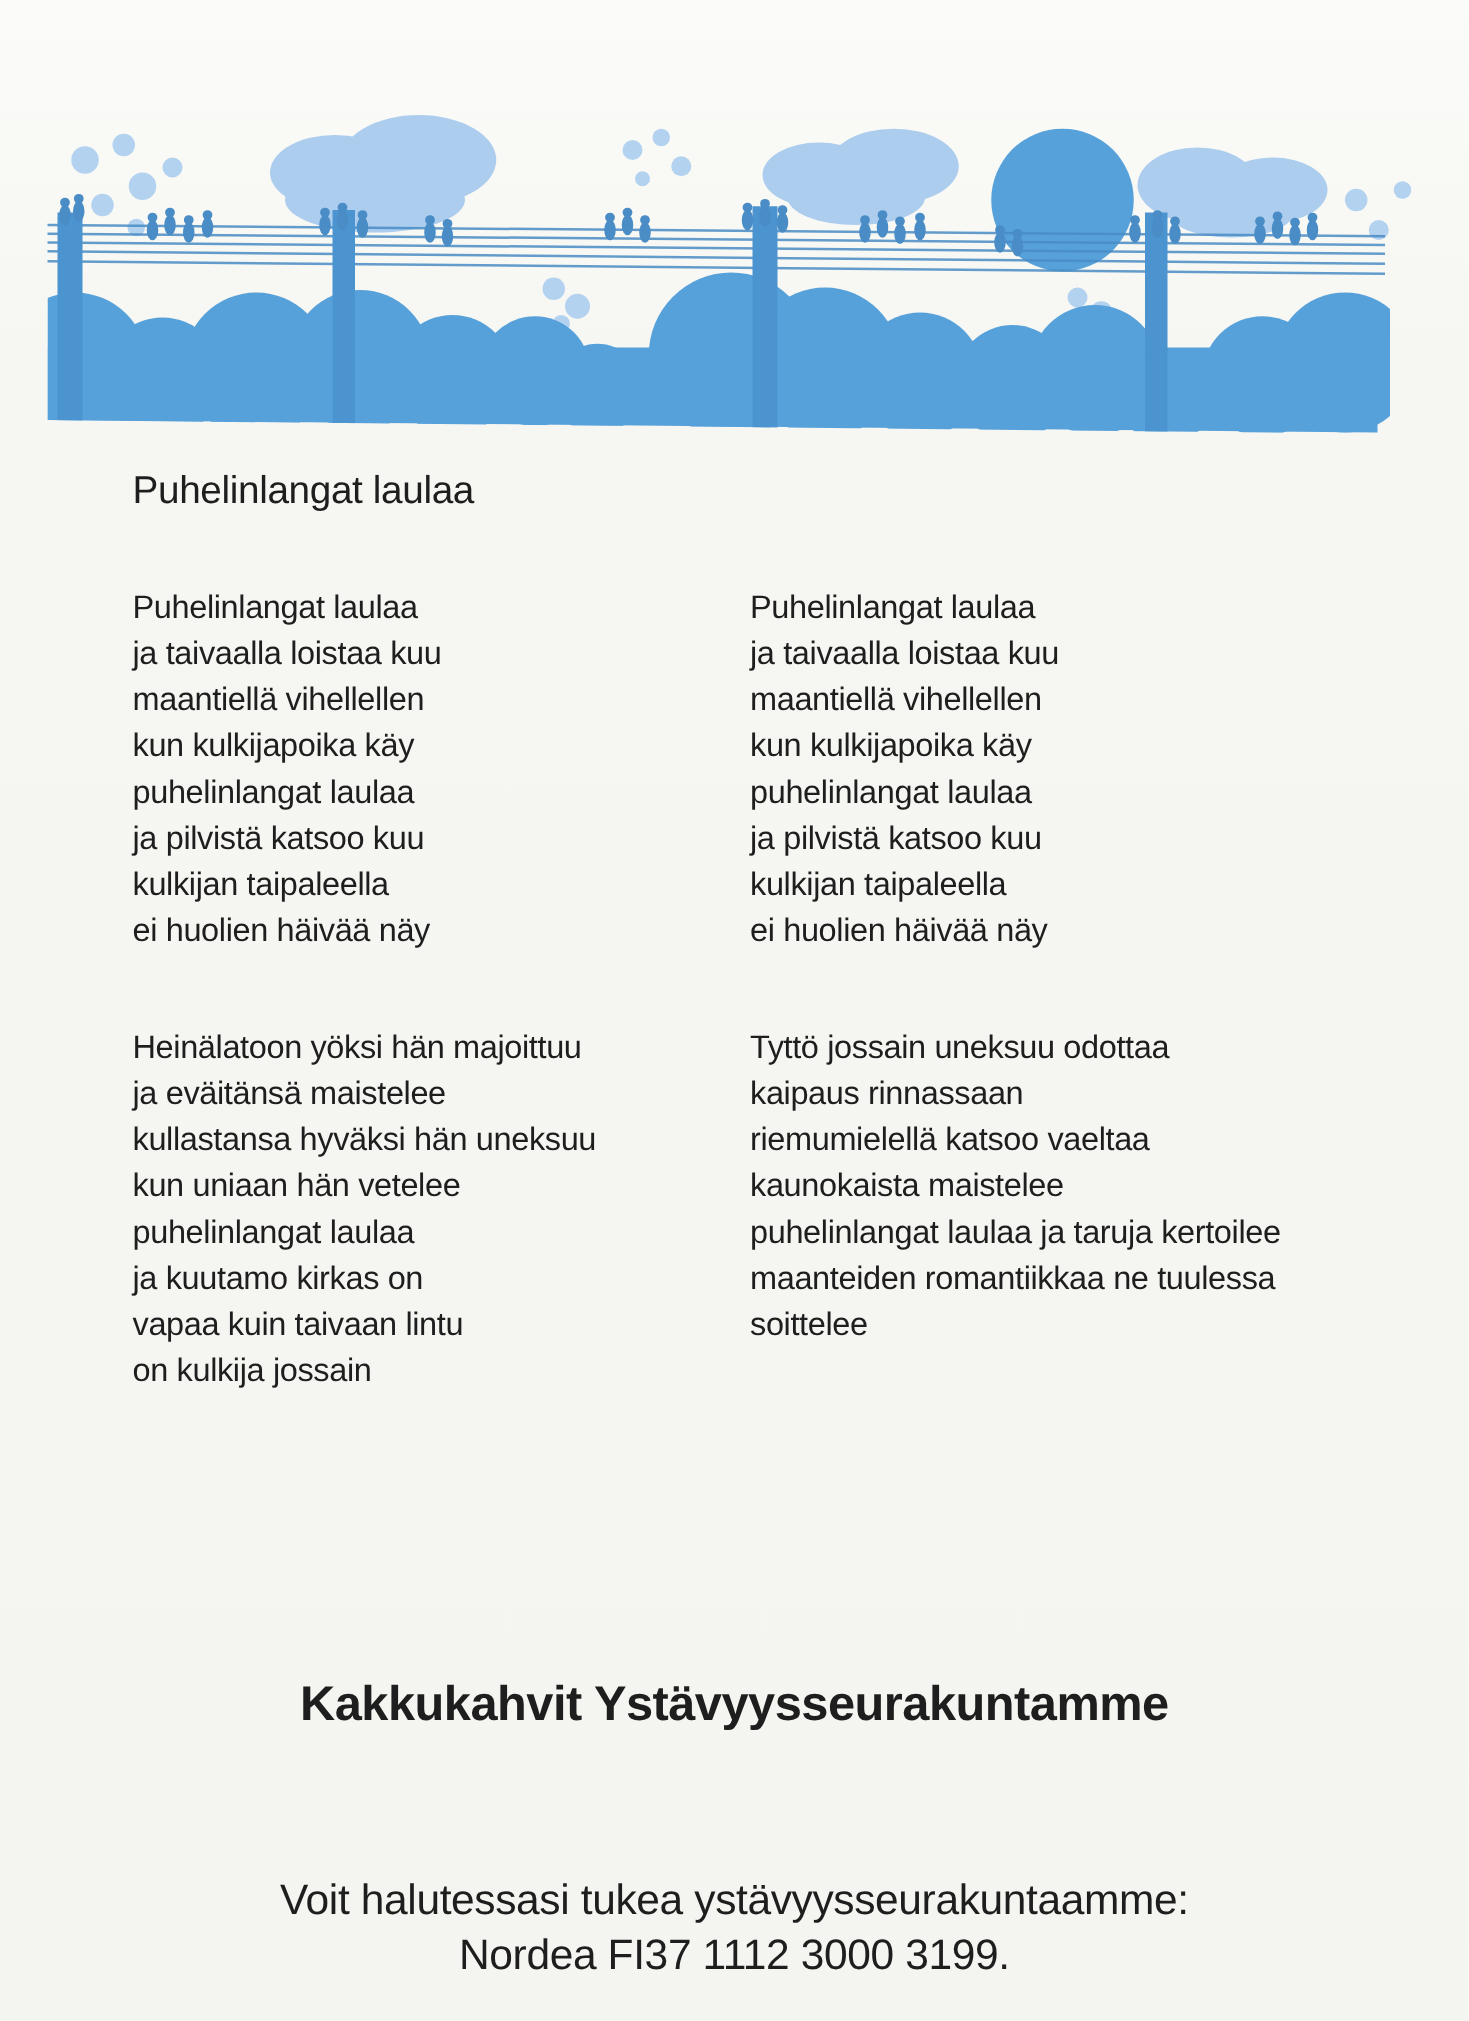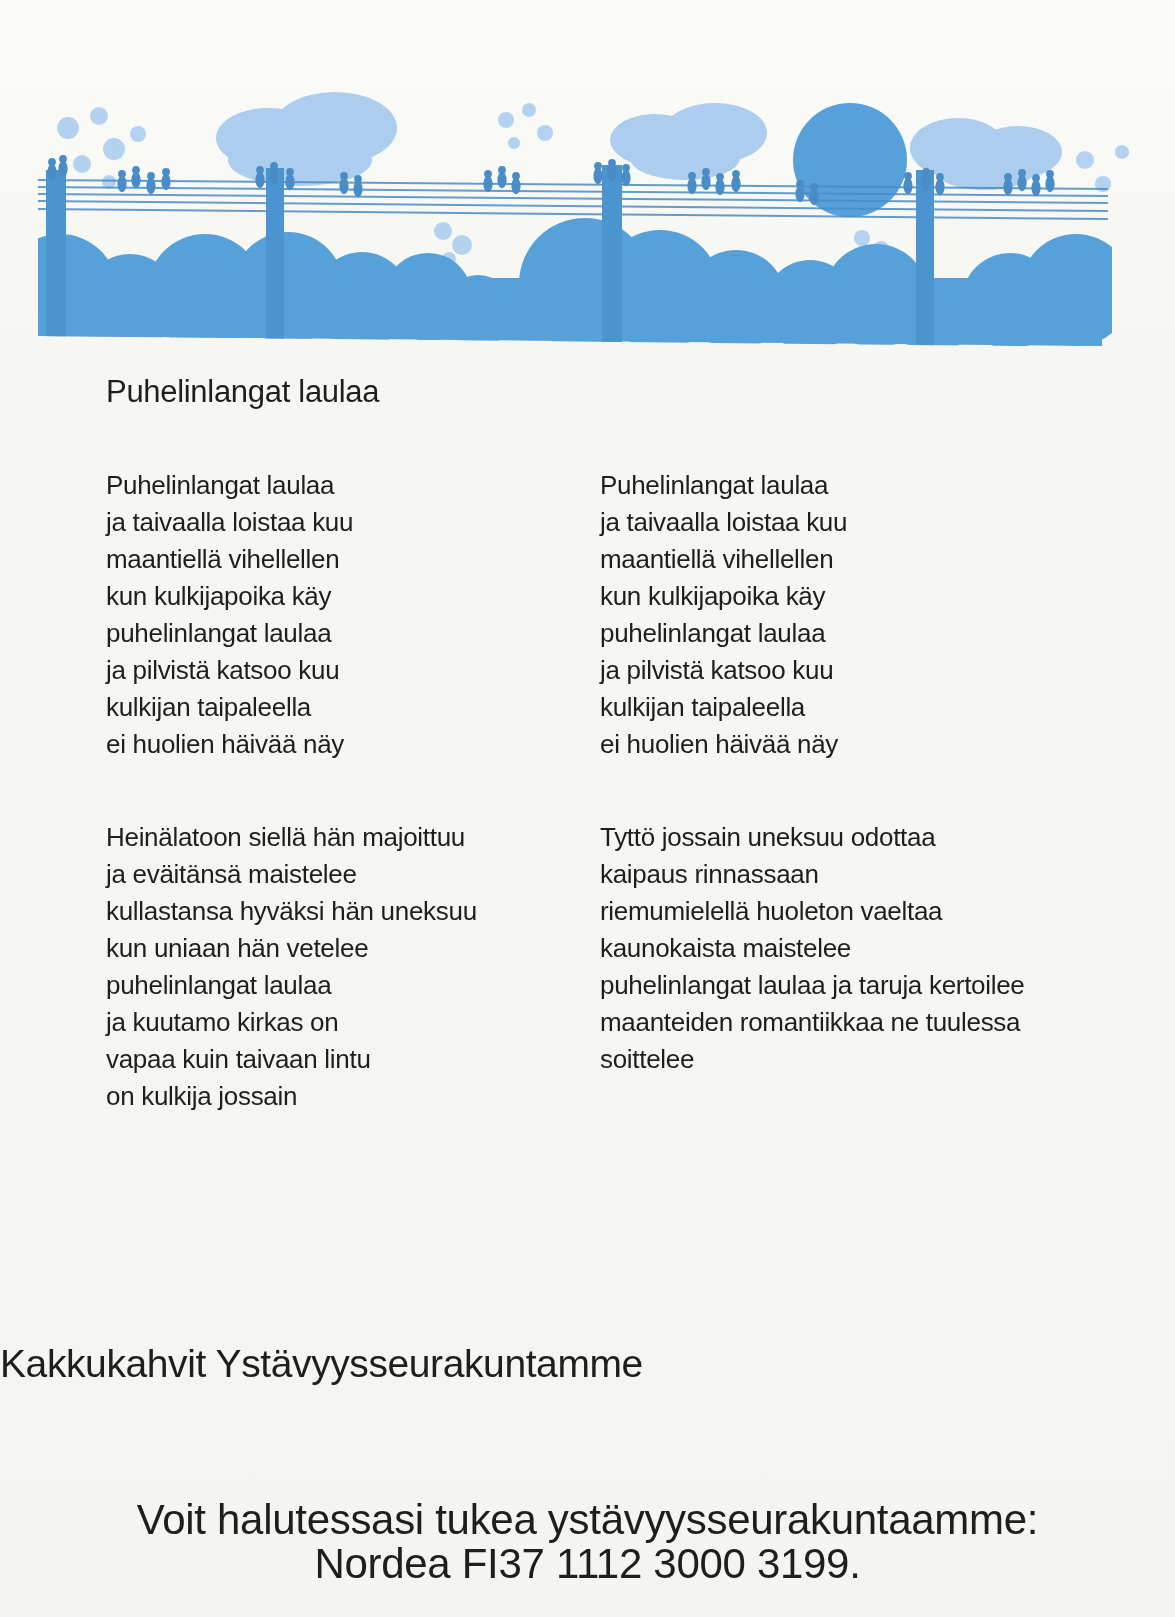--- a/index.html
+++ b/index.html
@@ -30,25 +30,25 @@
     position:absolute;left:106px;top:372px;margin:0;
     font-size:31px;font-weight:400;line-height:40px;letter-spacing:-0.3px;
   }
   .col{position:absolute;font-size:26px;line-height:37px;letter-spacing:-0.3px;}
   .col1{left:106px;top:467px;width:480px;}
   .col2{left:600px;top:467px;width:565px;}
   .stanza{margin:0 0 56px 0;}
   .stanza:last-child{margin-bottom:0;}
   .footer-heading{
     position:absolute;left:0;top:1337px;width:1175px;
-    text-align:left;font-size:39px;line-height:54px;letter-spacing:-0.4px;
+    text-align:center;font-size:39px;line-height:54px;letter-spacing:-0.4px;font-weight:bold;
   }
   .footer-note{
     position:absolute;left:0;top:1498px;width:1175px;
-    text-align:center;font-size:42px;line-height:44px;letter-spacing:-0.3px;
+    text-align:center;font-size:34px;line-height:44px;letter-spacing:-0.3px;
   }
 </style>
 </head>
 <body>
 
 <div class="page">
 
   <svg class="illustration" viewBox="0 0 1175 360" aria-hidden="true">
     <defs>
       <clipPath id="bandClip">
@@ -184,21 +184,21 @@
         <div class="lyric-line">Puhelinlangat laulaa</div>
         <div class="lyric-line">ja taivaalla loistaa kuu</div>
         <div class="lyric-line">maantiellä vihellellen</div>
         <div class="lyric-line">kun kulkijapoika käy</div>
         <div class="lyric-line">puhelinlangat laulaa</div>
         <div class="lyric-line">ja pilvistä katsoo kuu</div>
         <div class="lyric-line">kulkijan taipaleella</div>
         <div class="lyric-line">ei huolien häivää näy</div>
       </div>
     <div class="stanza">
-        <div class="lyric-line">Heinälatoon siellä hän majoittuu</div>
+        <div class="lyric-line">Heinälatoon yöksi hän majoittuu</div>
         <div class="lyric-line">ja eväitänsä maistelee</div>
         <div class="lyric-line">kullastansa hyväksi hän uneksuu</div>
         <div class="lyric-line">kun uniaan hän vetelee</div>
         <div class="lyric-line">puhelinlangat laulaa</div>
         <div class="lyric-line">ja kuutamo kirkas on</div>
         <div class="lyric-line">vapaa kuin taivaan lintu</div>
         <div class="lyric-line">on kulkija jossain</div>
       </div>
   </div>
 
@@ -209,21 +209,21 @@
         <div class="lyric-line">maantiellä vihellellen</div>
         <div class="lyric-line">kun kulkijapoika käy</div>
         <div class="lyric-line">puhelinlangat laulaa</div>
         <div class="lyric-line">ja pilvistä katsoo kuu</div>
         <div class="lyric-line">kulkijan taipaleella</div>
         <div class="lyric-line">ei huolien häivää näy</div>
       </div>
     <div class="stanza">
         <div class="lyric-line">Tyttö jossain uneksuu odottaa</div>
         <div class="lyric-line">kaipaus rinnassaan</div>
-        <div class="lyric-line">riemumielellä huoleton vaeltaa</div>
+        <div class="lyric-line">riemumielellä katsoo vaeltaa</div>
         <div class="lyric-line">kaunokaista maistelee</div>
         <div class="lyric-line">puhelinlangat laulaa ja taruja kertoilee</div>
         <div class="lyric-line">maanteiden romantiikkaa ne tuulessa</div>
         <div class="lyric-line">soittelee</div>
       </div>
   </div>
 
   <div class="footer-heading">
     <div>Kakkukahvit Ystävyysseurakuntamme</div>
   </div>

